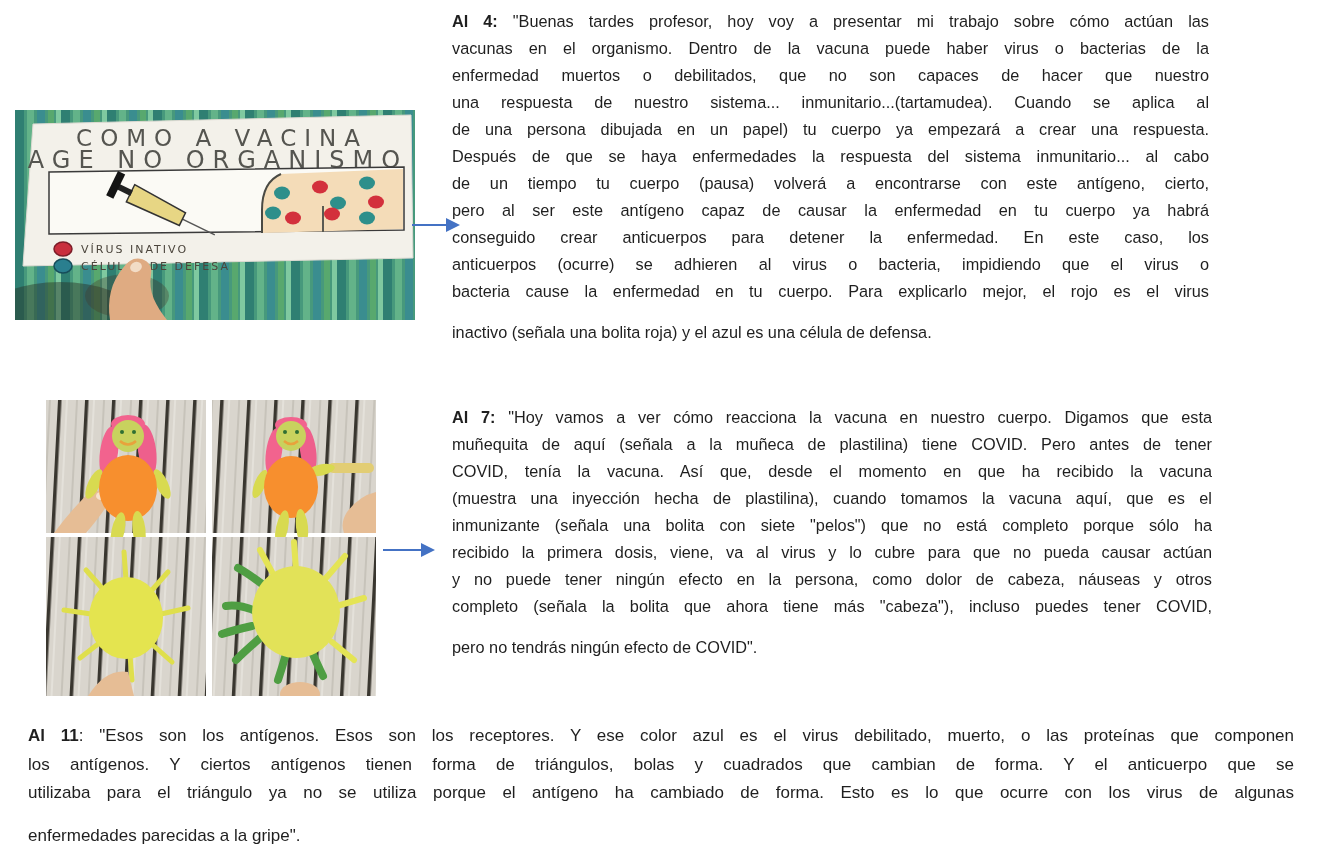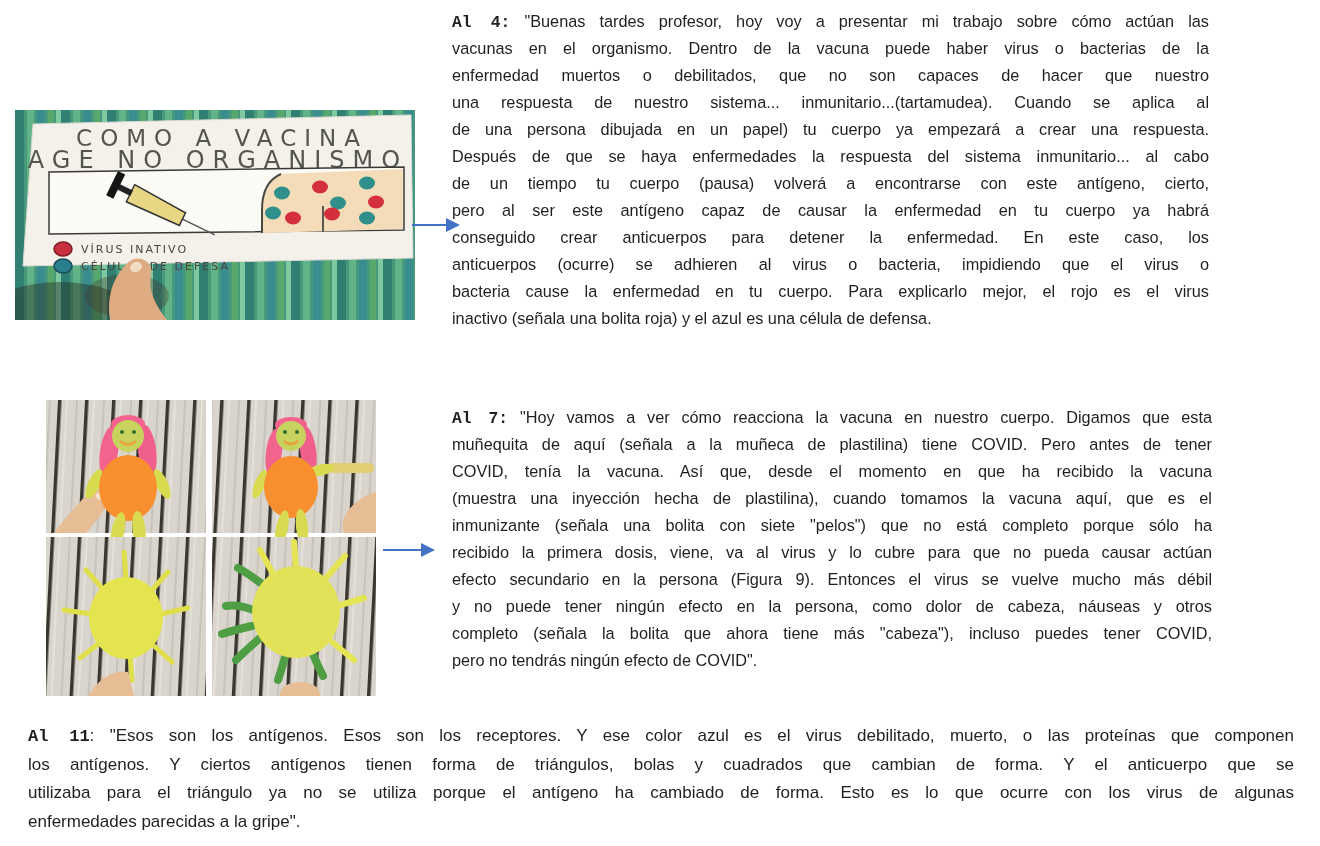--- a/index.html
+++ b/index.html
@@ -5,23 +5,23 @@
   html,body{margin:0;padding:0;background:#ffffff;}
   .page{
     position:relative;width:1320px;height:846px;background:#ffffff;
     font-family:"Liberation Sans",sans-serif;color:#1f1f1f;overflow:hidden;
   }
   .textcol{position:absolute;}
   .ln{
     text-align:justify;text-align-last:justify;
     height:27px;line-height:27px;font-size:16.3px;overflow:hidden;white-space:normal;
   }
-  .ln.last{text-align-last:left;}
+  .ln.last{text-align-last:left;margin-top:14px;}
   #al11 .ln{height:28.5px;line-height:28.5px;font-size:17px;}
-  .bold{font-weight:bold;font-family:Liberation Mono, monospace;}
+  .bold{font-weight:bold;}
   .fig{position:absolute;display:block;}
   .hand-title{font-family:"DejaVu Sans",sans-serif;fill:#555550;letter-spacing:8px;}
   .hand-small{font-family:"DejaVu Sans",sans-serif;fill:#4b453c;letter-spacing:2px;font-size:11px;}
 </style>
 </head>
 <body>
 
 <div class="page">
 
   <svg class="fig" style="left:15px;top:110px;" width="400" height="210" viewBox="0 0 400 210">
@@ -193,21 +193,20 @@
     <div class="ln last">inactivo (señala una bolita roja) y el azul es una célula de defensa.</div>
   </div>
 
   <div id="al7" class="textcol" style="left:452px;top:404px;width:760px;">
     <div class="ln"><span class="bold">Al 7:</span> <span>"Hoy vamos a ver cómo reacciona la vacuna en nuestro cuerpo. Digamos que esta</span></div>
     <div class="ln">muñequita de aquí (señala a la muñeca de plastilina) tiene COVID. Pero antes de tener</div>
     <div class="ln">COVID, tenía la vacuna. Así que, desde el momento en que ha recibido la vacuna</div>
     <div class="ln">(muestra una inyección hecha de plastilina), cuando tomamos la vacuna aquí, que es el</div>
     <div class="ln">inmunizante (señala una bolita con siete "pelos") que no está completo porque sólo ha</div>
     <div class="ln">recibido la primera dosis, viene, va al virus y lo cubre para que no pueda causar actúan</div>
-    <div class="ln">efecto secundario en la persona (Figura 9). Entonces el virus se vuelve mucho más débil</div>
     <div class="ln">y no puede tener ningún efecto en la persona, como dolor de cabeza, náuseas y otros</div>
     <div class="ln">completo (señala la bolita que ahora tiene más "cabeza"), incluso puedes tener COVID,</div>
     <div class="ln last">pero no tendrás ningún efecto de COVID".</div>
   </div>
 
   <div id="al11" class="textcol" style="left:28px;top:722px;width:1266px;">
     <div class="ln"><span class="bold">Al 11</span><span>: "Esos son los antígenos. Esos son los receptores. Y ese color azul es el virus debilitado, muerto, o las proteínas que componen</span></div>
     <div class="ln">los antígenos. Y ciertos antígenos tienen forma de triángulos, bolas y cuadrados que cambian de forma. Y el anticuerpo que se</div>
     <div class="ln">utilizaba para el triángulo ya no se utiliza porque el antígeno ha cambiado de forma. Esto es lo que ocurre con los virus de algunas</div>
     <div class="ln last">enfermedades parecidas a la gripe".</div>

